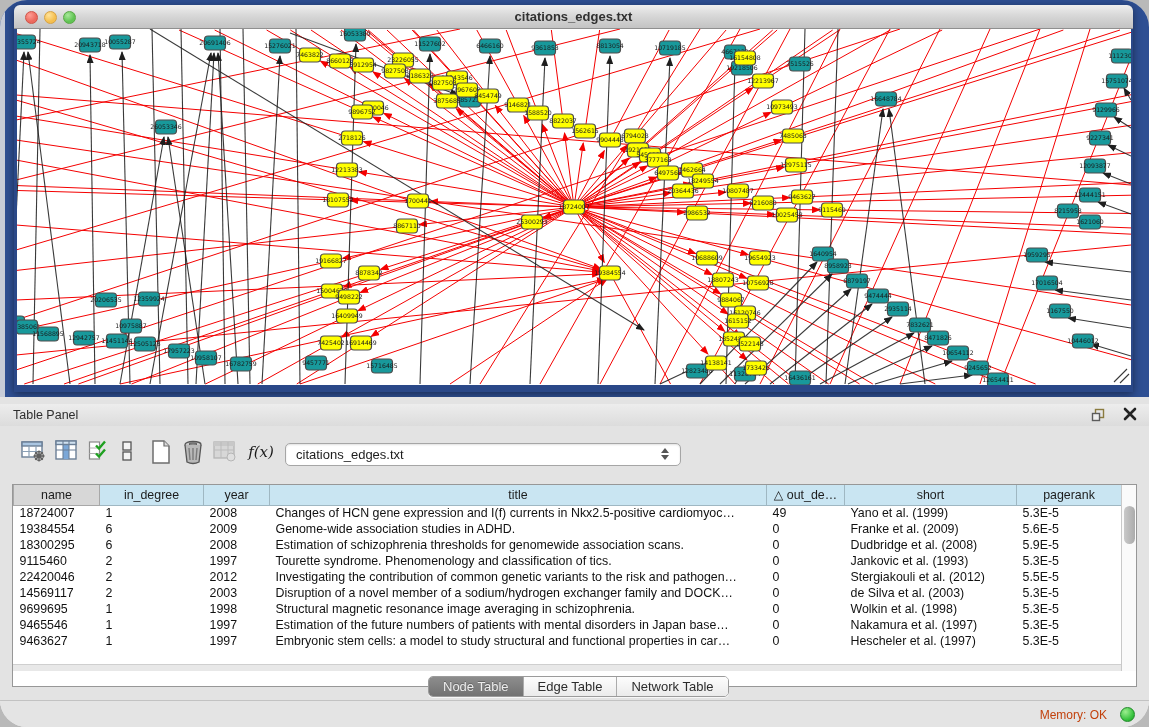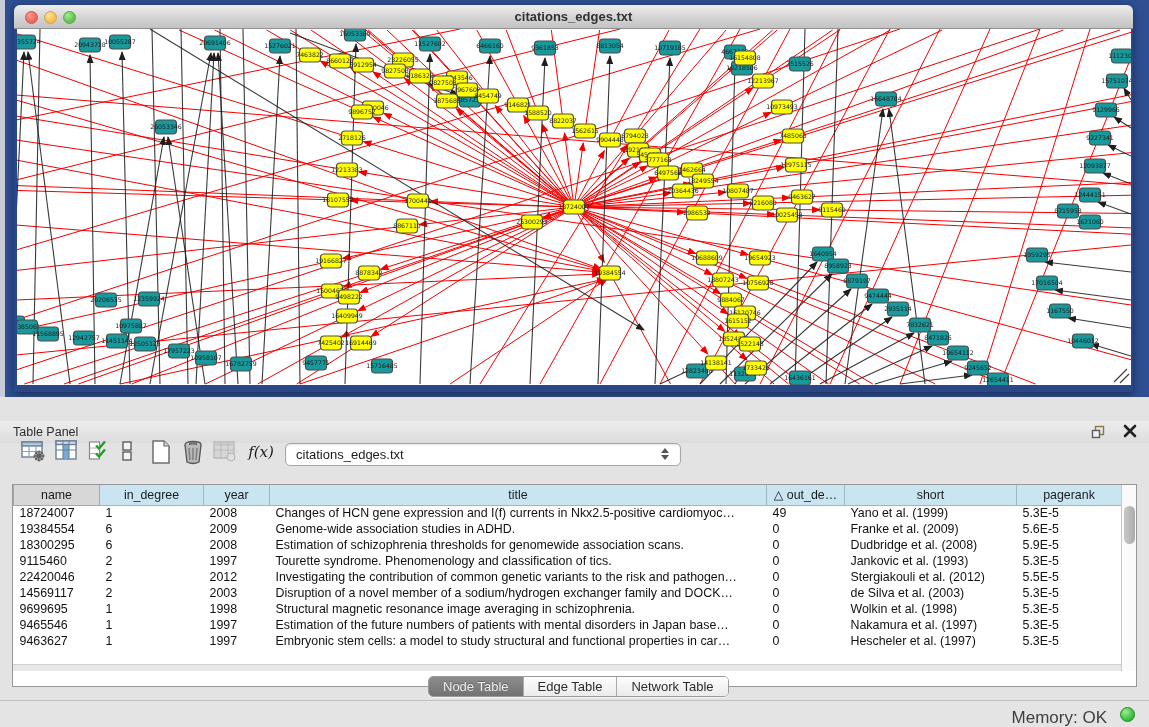--- a/index.html
+++ b/index.html
@@ -1,18 +1,18 @@
 <!DOCTYPE html>
 <html><head>
 <meta charset="utf-8">
 <style>
   html,body{margin:0;padding:0;background:#b9b9b9;}
   *{box-sizing:border-box;}
   #root{position:relative;width:1149px;height:727px;overflow:hidden;
-        font-family:"Liberation Sans",sans-serif;background:#e3e3e3;}
+        font-family:"Liberation Sans",sans-serif;background:#e3e3e3;border-radius:27px;}
   .abs{position:absolute;}
 
   
   #desktop{left:0;top:0;width:1149px;height:397px;background:#2e4f93;}
   #left-strip{left:0;top:0;width:5px;height:397px;background:#c7ccd8;}
   #net-window{left:14px;top:5px;width:1119px;height:387px;background:#2a4888;
               border-radius:6px 6px 0 0;box-shadow:0 2px 8px rgba(0,0,0,.45);}
   #titlebar{left:0;top:0;width:1119px;height:24px;border-radius:6px 6px 0 0;
             background:linear-gradient(#efefef,#d8d8d8 45%,#c3c3c3);
             border-bottom:1px solid #8f8f8f;}
@@ -24,21 +24,21 @@
   #canvas{left:3px;top:24px;width:1114px;height:356px;background:#ffffff;overflow:hidden;}
   #net{display:block;width:1114px;height:356px;}
 
   
   #split-grip{left:566px;top:396px;width:14px;height:6px;}
   #split-grip:before{content:"";position:absolute;left:3px;top:1px;width:7px;height:4px;
      border-left:2px solid #8ea0c8;border-right:2px solid #8ea0c8;transform:rotate(0deg);opacity:.8;}
 
   
   #panel{left:0;top:397px;width:1149px;height:330px;background:#e3e3e3;}
-  #panel-header{left:0;top:7px;width:1149px;height:22px;background:linear-gradient(#ededed,#dcdcdc);margin-top:17px;}
+  #panel-header{left:0;top:7px;width:1149px;height:22px;background:linear-gradient(#ededed,#dcdcdc);}
   #panel-title{left:13px;top:4px;font-size:12.5px;color:#2e2e2e;}
   #float-btn{left:1090px;top:3px;width:16px;height:16px;}
   #close-btn{left:1122px;top:2px;width:16px;height:16px;}
 
   #toolbar{left:0;top:32px;width:1035px;height:52px;}
   .tool{top:10px;width:26px;height:26px;background:none;border:none;padding:0;cursor:default;}
   #cmb{left:285px;top:14px;width:396px;height:23px;background:#ffffff;border:1px solid #a6a6a6;
        border-radius:5px;box-shadow:inset 0 1px 2px rgba(0,0,0,.12);}
   #cmb-label{left:10px;top:3px;font-size:13px;color:#1d1d1d;}
   #cmb-arrows{left:372px;top:2px;width:14px;height:18px;}
@@ -61,21 +61,21 @@
   #tabszone{left:0;top:275px;width:1149px;height:28px;}
   #segctl{left:428px;top:4px;height:21px;border:1px solid #9b9b9b;border-radius:5px;overflow:hidden;
           display:flex;background:#fff;box-shadow:0 1px 0 rgba(255,255,255,.7);}
   .seg{height:21px;line-height:20px;font-size:13px;text-align:left;color:#2c2c2c;
        background:linear-gradient(#fdfdfd,#e9e9e9);border-right:1px solid #ababab;padding:0 14px;}
   .seg:last-child{border-right:none;}
   .seg.active{background:linear-gradient(#8d8d8d,#6f6f6f);color:#ececec;text-shadow:0 -1px 0 rgba(0,0,0,.25);}
 
   
   #statusbar{left:0;top:303px;width:1149px;height:27px;background:#e4e4e4;border-top:1px solid #c2c2c2;}
-  #mem-label{right:42px;top:7px;font-size:17px;color:#404040;}
+  #mem-label{right:42px;top:7px;font-size:12px;color:#c2410c;}
   #mem-dot{right:14px;top:6px;width:15px;height:15px;border-radius:50%;
            background:radial-gradient(circle at 35% 30%,#9cee8f,#35c13c 65%,#22972c);border:1px solid #1f8a28;}
 </style>
 </head>
 <body>
 
 <div id="root">
 
   <div class="abs" id="desktop">
     <div class="abs" id="left-strip"></div>

